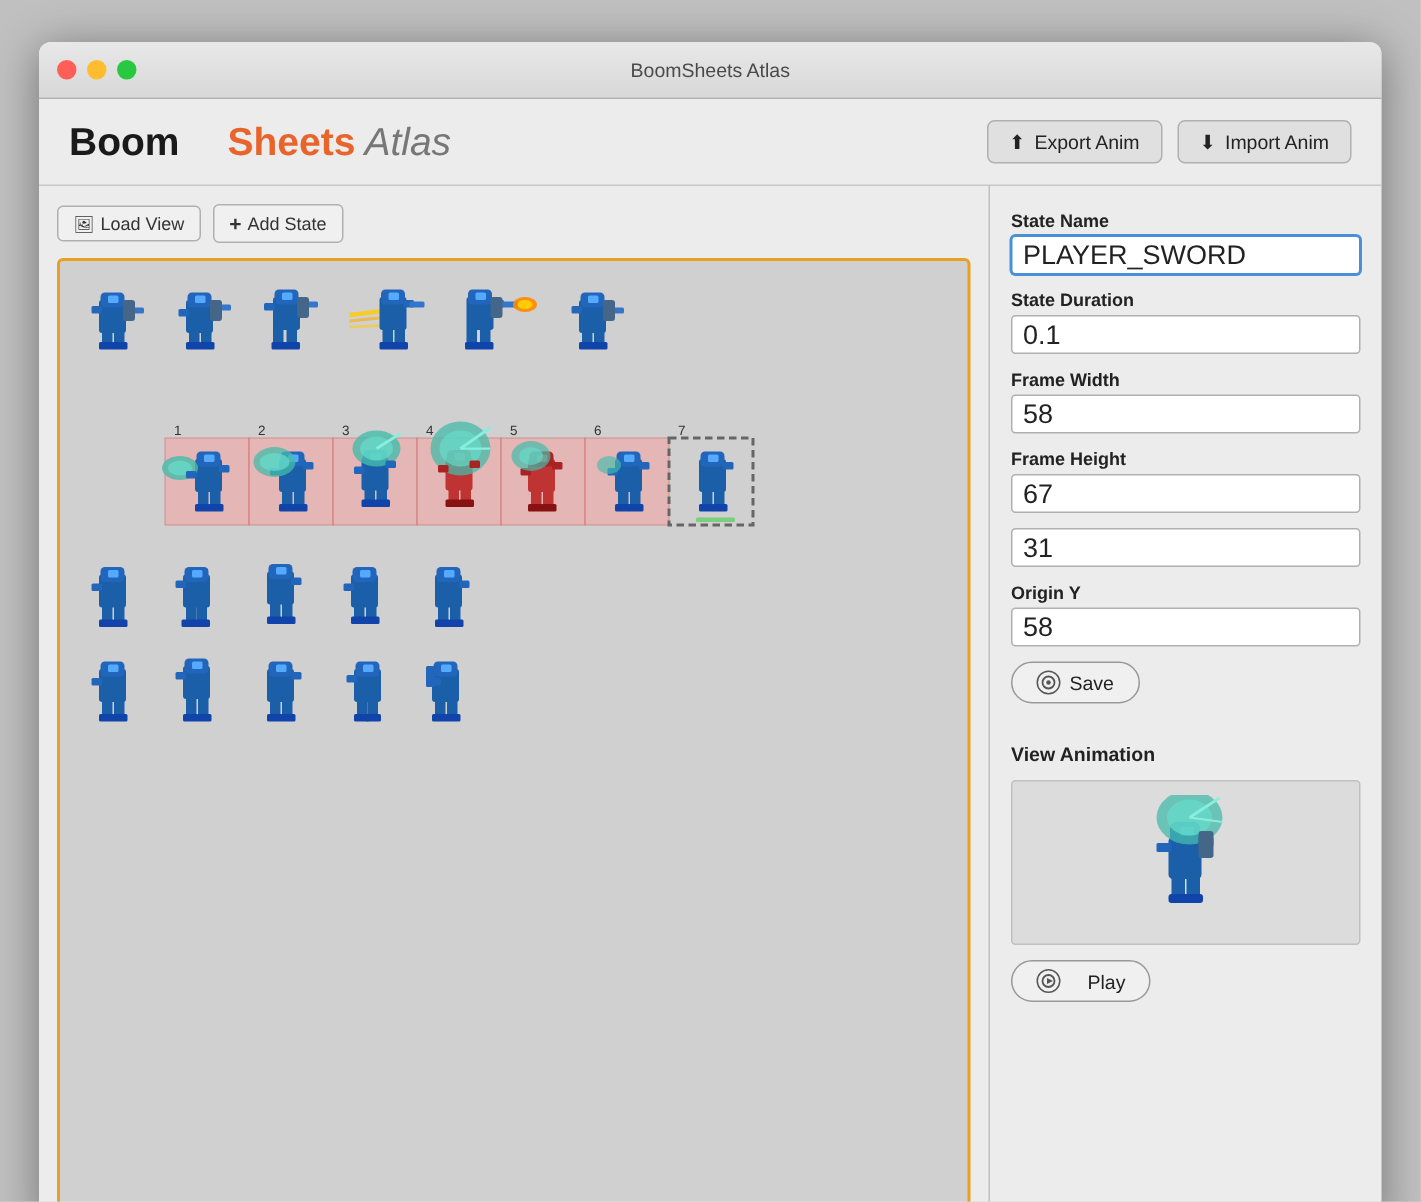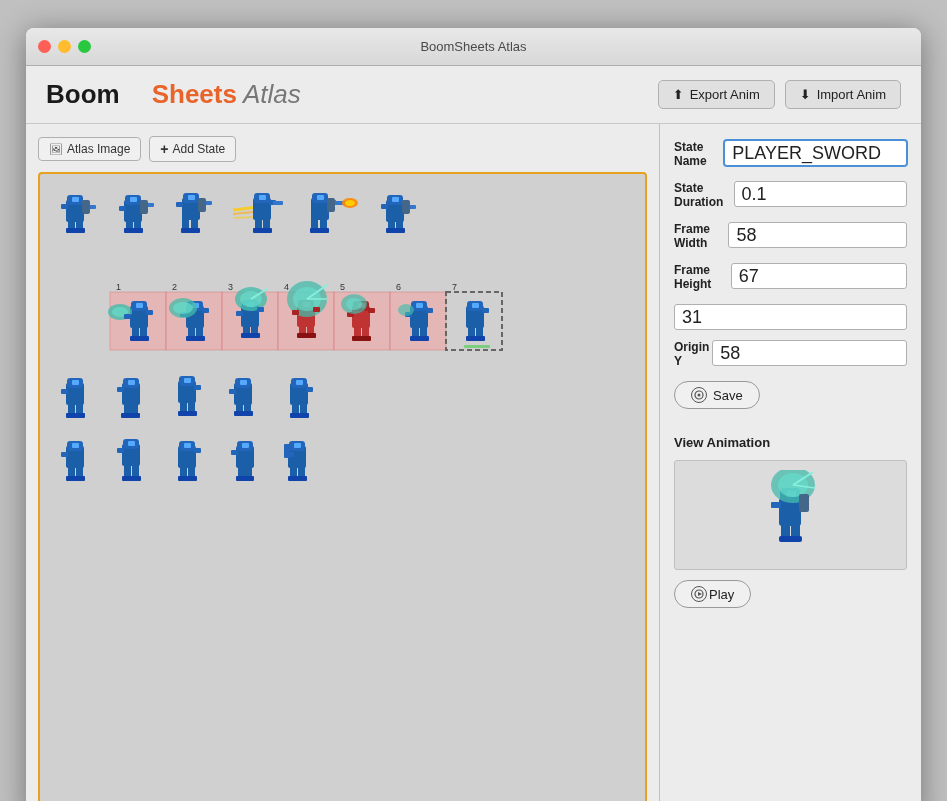--- a/index.html
+++ b/index.html
@@ -170,21 +170,21 @@
       font-size: 18px;
       background: white;
       color: #222;
       outline: none;
     }
     .field-input.highlighted {
       border-color: #4a90d9;
       box-shadow: 0 0 0 1px #4a90d9;
     }
 
-    .field-group { display: flex; flex-direction: row; }
+    .field-group { display: flex; flex-direction: column; }
 
     .save-btn {
       border: 1px solid #999;
       border-radius: 14px;
       padding: 5px 16px;
       font-size: 13px;
       cursor: pointer;
       background: #f0f0f0;
       display: inline-flex;
       align-items: center;
@@ -215,21 +215,21 @@
 
     .play-btn {
       border: 1px solid #999;
       border-radius: 14px;
       padding: 5px 16px;
       font-size: 13px;
       cursor: pointer;
       background: #f0f0f0;
       display: inline-flex;
       align-items: center;
-      gap: 2px;
+      gap: 18px;
       color: #222;
       align-self: flex-start;
     }
 
     
     .circle-icon {
       width: 16px;
       height: 16px;
       border-radius: 50%;
       border: 1.5px solid #555;
@@ -288,21 +288,21 @@
     </div>
   </div>
 
   <div class="main-content">
 
     <div class="left-panel">
 
       <div class="toolbar">
         <button class="tool-btn">
           <span class="image-icon"></span>
-          <span>Atlas Image</span>
+          <span>Load View</span>
         </button>
         <button class="tool-btn">
           <span class="plus-icon"></span>
           <span>Add State</span>
         </button>
       </div>
 
       <div class="sprite-canvas-wrapper">
         <div class="sprite-canvas">
 

